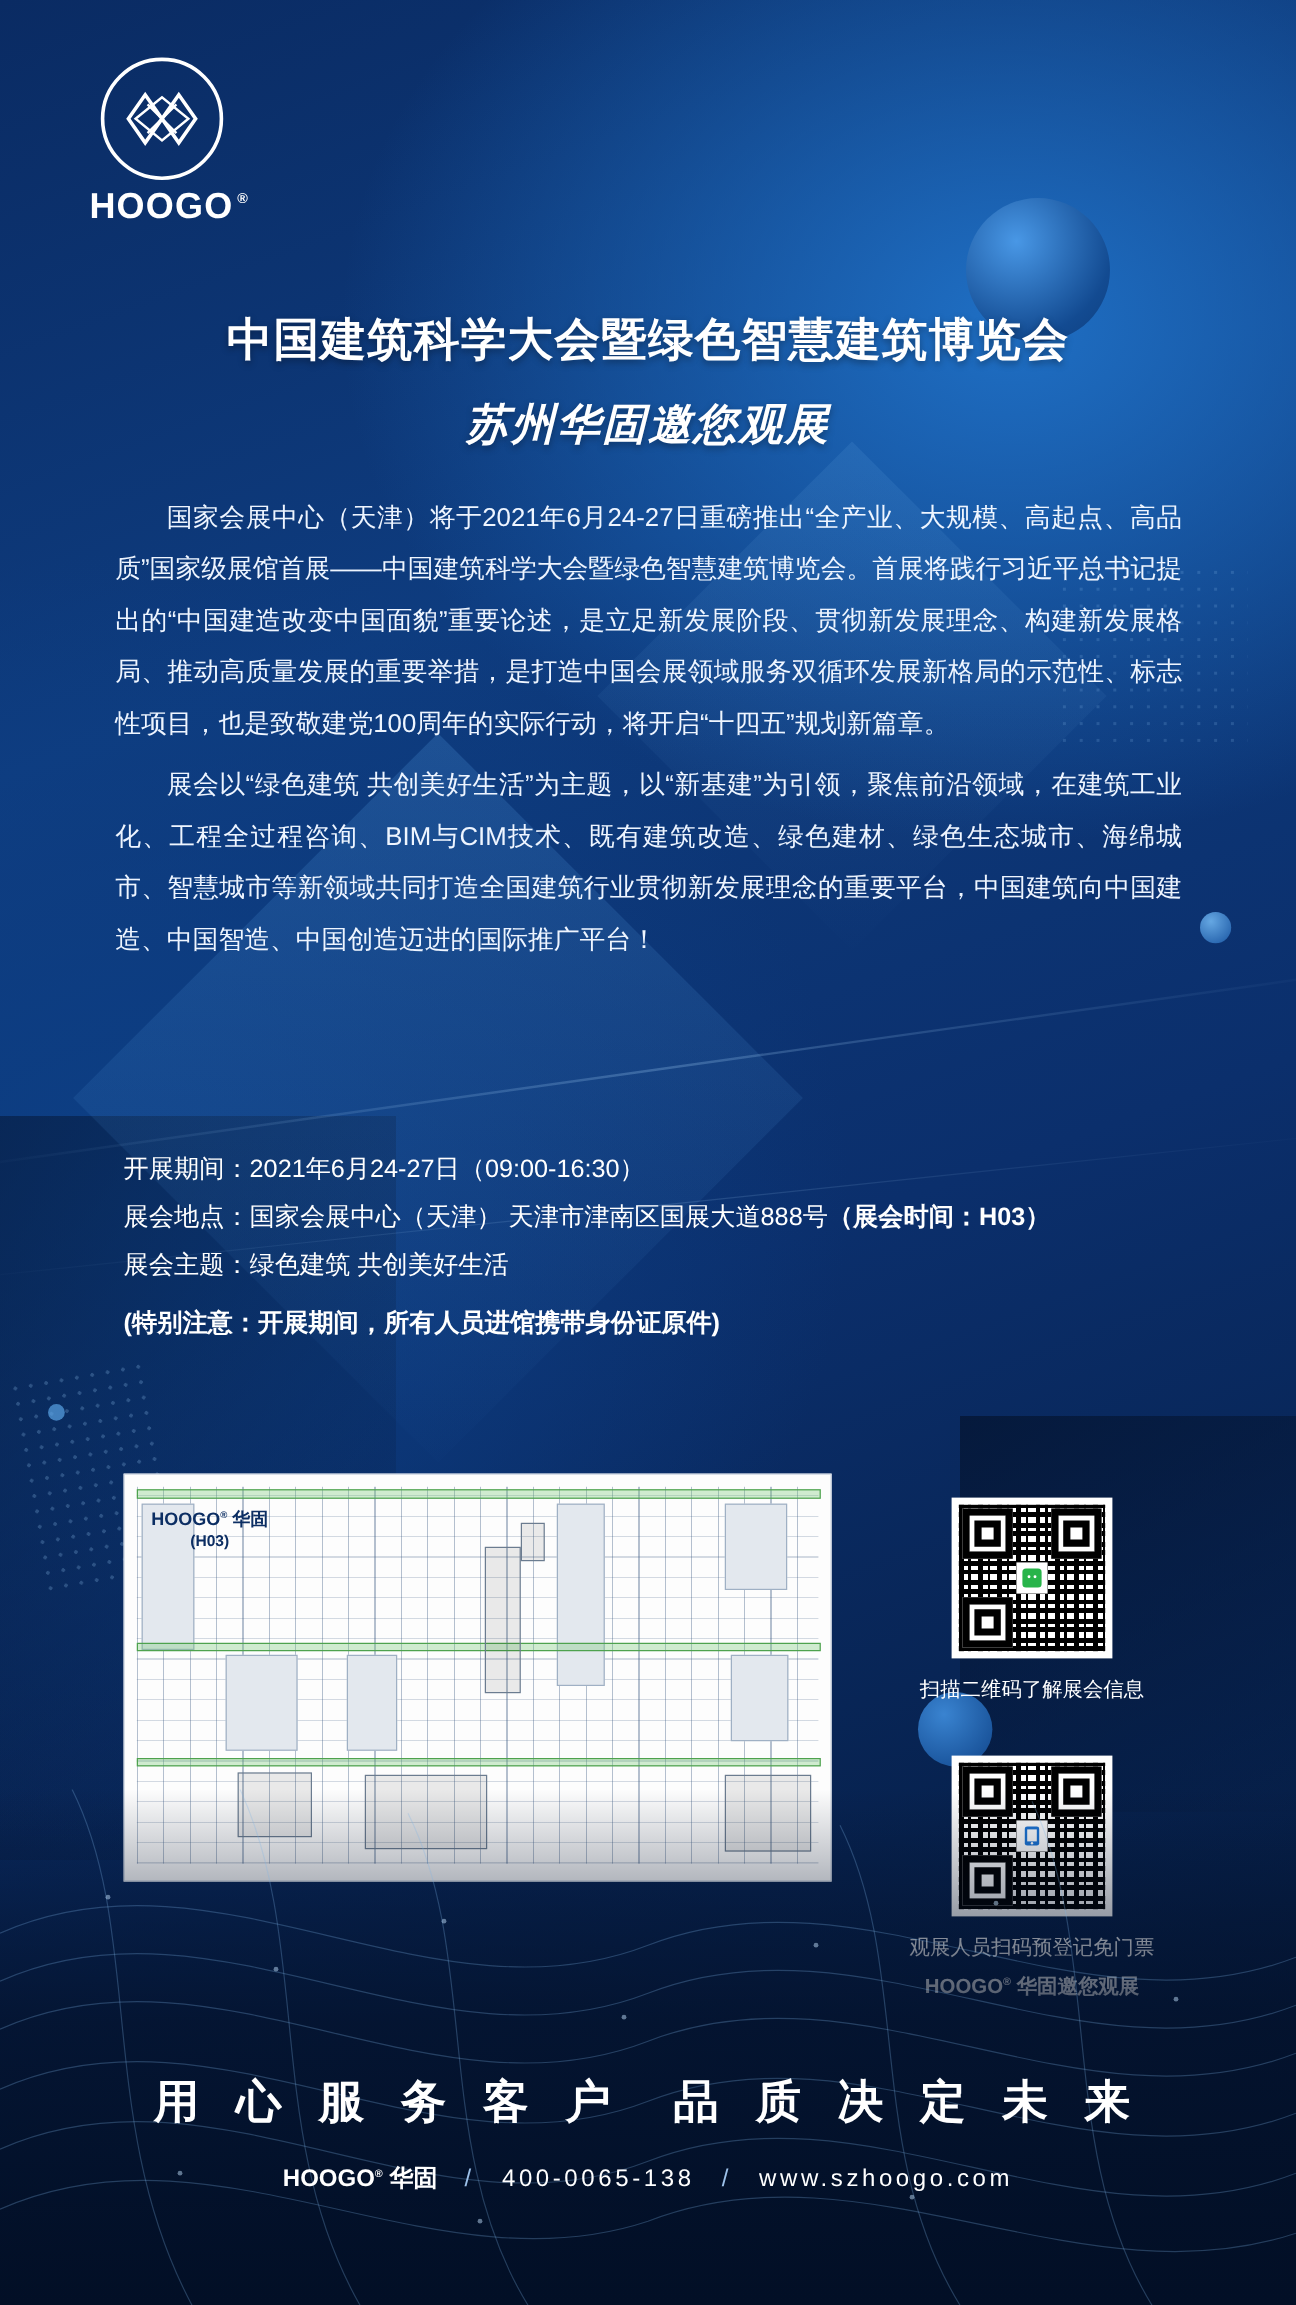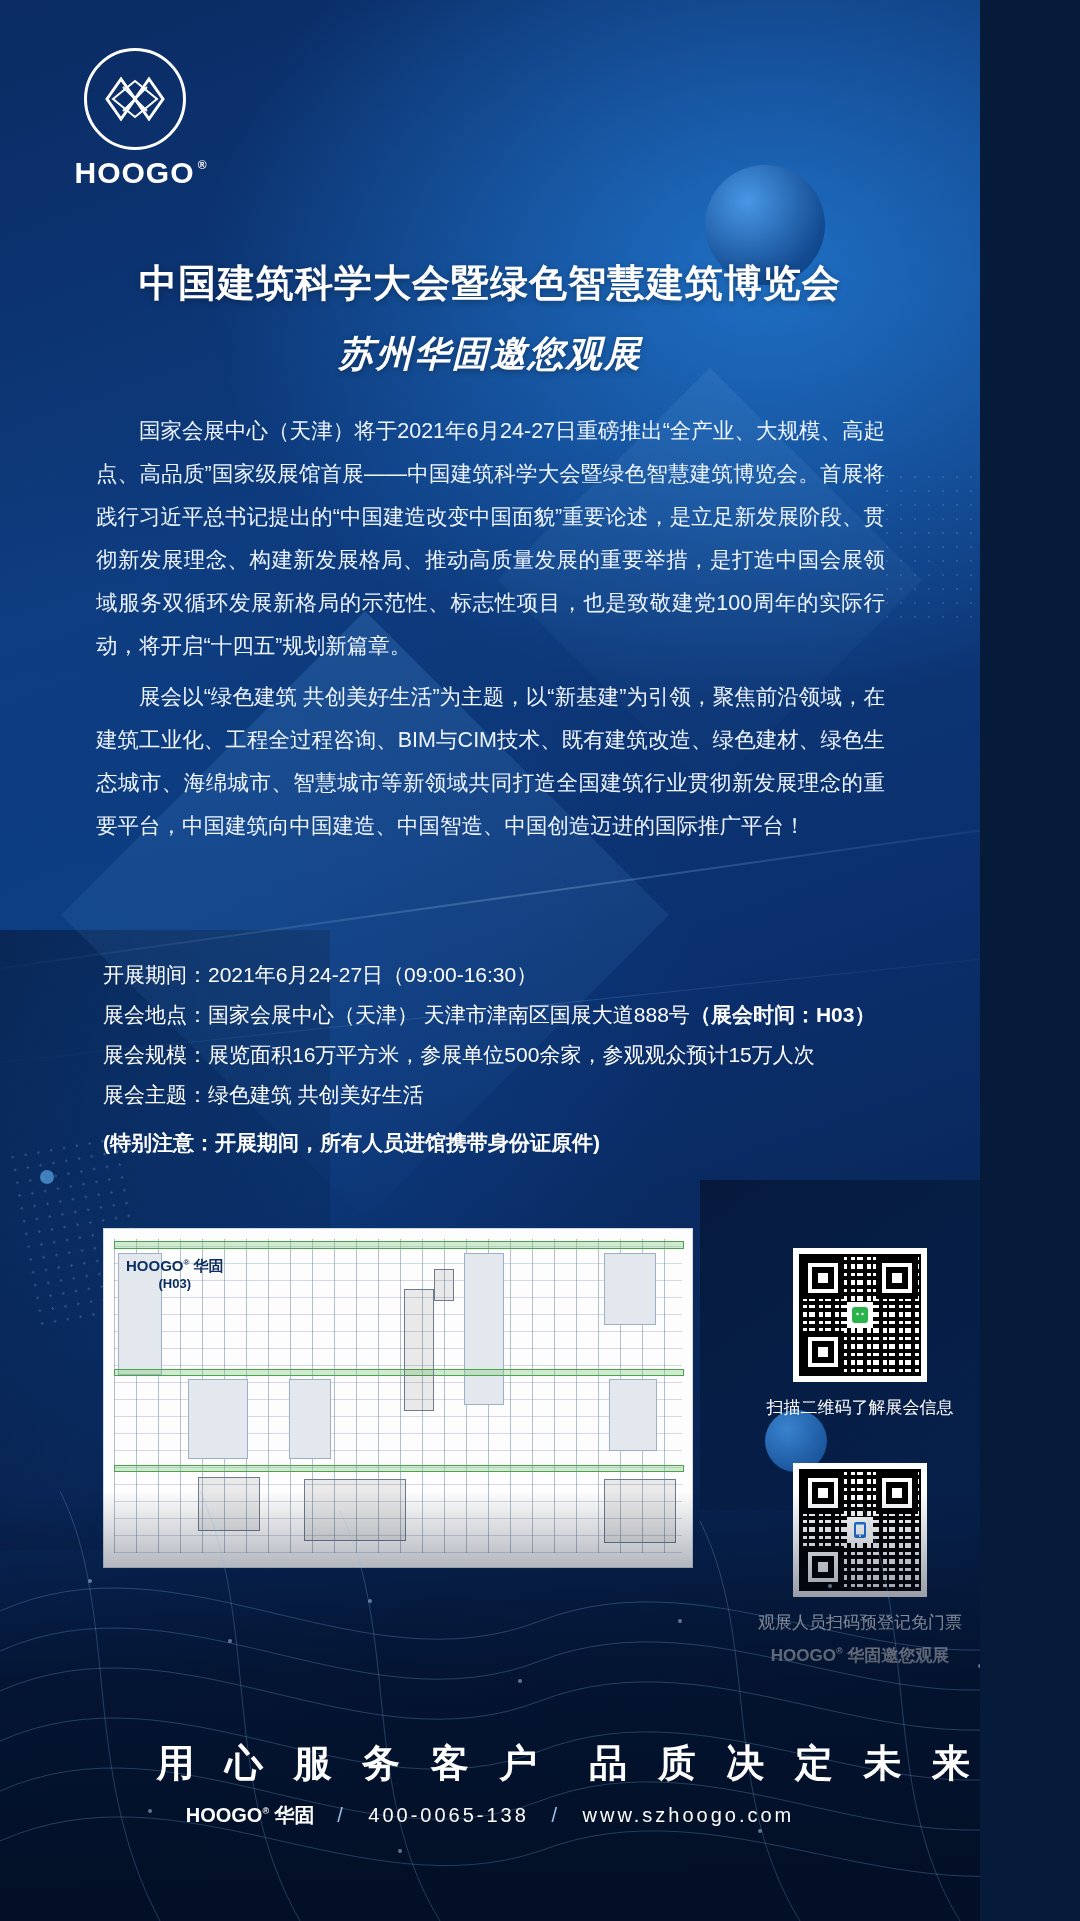--- a/index.html
+++ b/index.html
@@ -5,21 +5,21 @@
   html, body {
     margin: 0;
     padding: 0;
     background: #061a3a;
   }
   body {
     font-family: "Liberation Sans", sans-serif;
   }
   .poster {
     position: relative;
-    width: 980px;
+    width: 1080px;
     height: 1921px;
     overflow: hidden;
     background:
       radial-gradient(ellipse 900px 700px at 78% 14%, #1f6fc4 0%, rgba(31,111,196,0) 62%),
       radial-gradient(ellipse 1000px 900px at 10% 52%, #0d3f85 0%, rgba(13,63,133,0) 60%),
       linear-gradient(160deg, #0a2b63 0%, #0e3c7f 28%, #0b2f6c 55%, #07224f 78%, #041634 100%);
   }
 
   
   .deco { position: absolute; pointer-events: none; }
@@ -284,22 +284,22 @@
   .footer-wave {
     position: absolute;
     left: 0; right: 0; bottom: 0;
     height: 430px;
     overflow: hidden;
     background: linear-gradient(180deg, rgba(4,20,48,0) 0%, rgba(3,16,40,.75) 45%, #020f26 100%);
   }
   .footer-slogan {
     position: absolute;
     left: 0; right: 0;
-    bottom: 132px;
-    text-align: right;
+    bottom: 144px;
+    text-align: center;
     color: #ffffff;
     font-size: 38px;
     font-weight: bold;
     letter-spacing: 10px;
   }
   .footer-slogan .gap { display: inline-block; width: 42px; }
   .footer-contact {
     position: absolute;
     left: 0; right: 0;
     bottom: 92px;
@@ -351,23 +351,20 @@
     <p>国家会展中心（天津）将于2021年6月24-27日重磅推出“全产业、大规模、高起点、高品质”国家级展馆首展——中国建筑科学大会暨绿色智慧建筑博览会。首展将践行习近平总书记提出的“中国建造改变中国面貌”重要论述，是立足新发展阶段、贯彻新发展理念、构建新发展格局、推动高质量发展的重要举措，是打造中国会展领域服务双循环发展新格局的示范性、标志性项目，也是致敬建党100周年的实际行动，将开启“十四五”规划新篇章。</p>
     <p>展会以“绿色建筑 共创美好生活”为主题，以“新基建”为引领，聚焦前沿领域，在建筑工业化、工程全过程咨询、BIM与CIM技术、既有建筑改造、绿色建材、绿色生态城市、海绵城市、智慧城市等新领域共同打造全国建筑行业贯彻新发展理念的重要平台，中国建筑向中国建造、中国智造、中国创造迈进的国际推广平台！</p>
   </div>
 
   <div class="info-block">
     <div class="row">
       <span>开展期间：</span><span>2021年6月24-27日（09:00-16:30）</span>
     </div>
     <div class="row">
       <span>展会地点：</span><span>国家会展中心（天津） 天津市津南区国展大道888号</span><b>（展会时间：H03）</b>
-    </div>
-    <div class="row">
-      <span>展会规模：</span><span>展览面积16万平方米，参展单位500余家，参观观众预计15万人次</span>
     </div>
     <div class="row">
       <span>展会主题：</span><span>绿色建筑 共创美好生活</span>
     </div>
     <div class="info-note">(特别注意：开展期间，所有人员进馆携带身份证原件)</div>
   </div>
 
   <div class="floorplan">
     <div class="fp-grid"></div>
 

